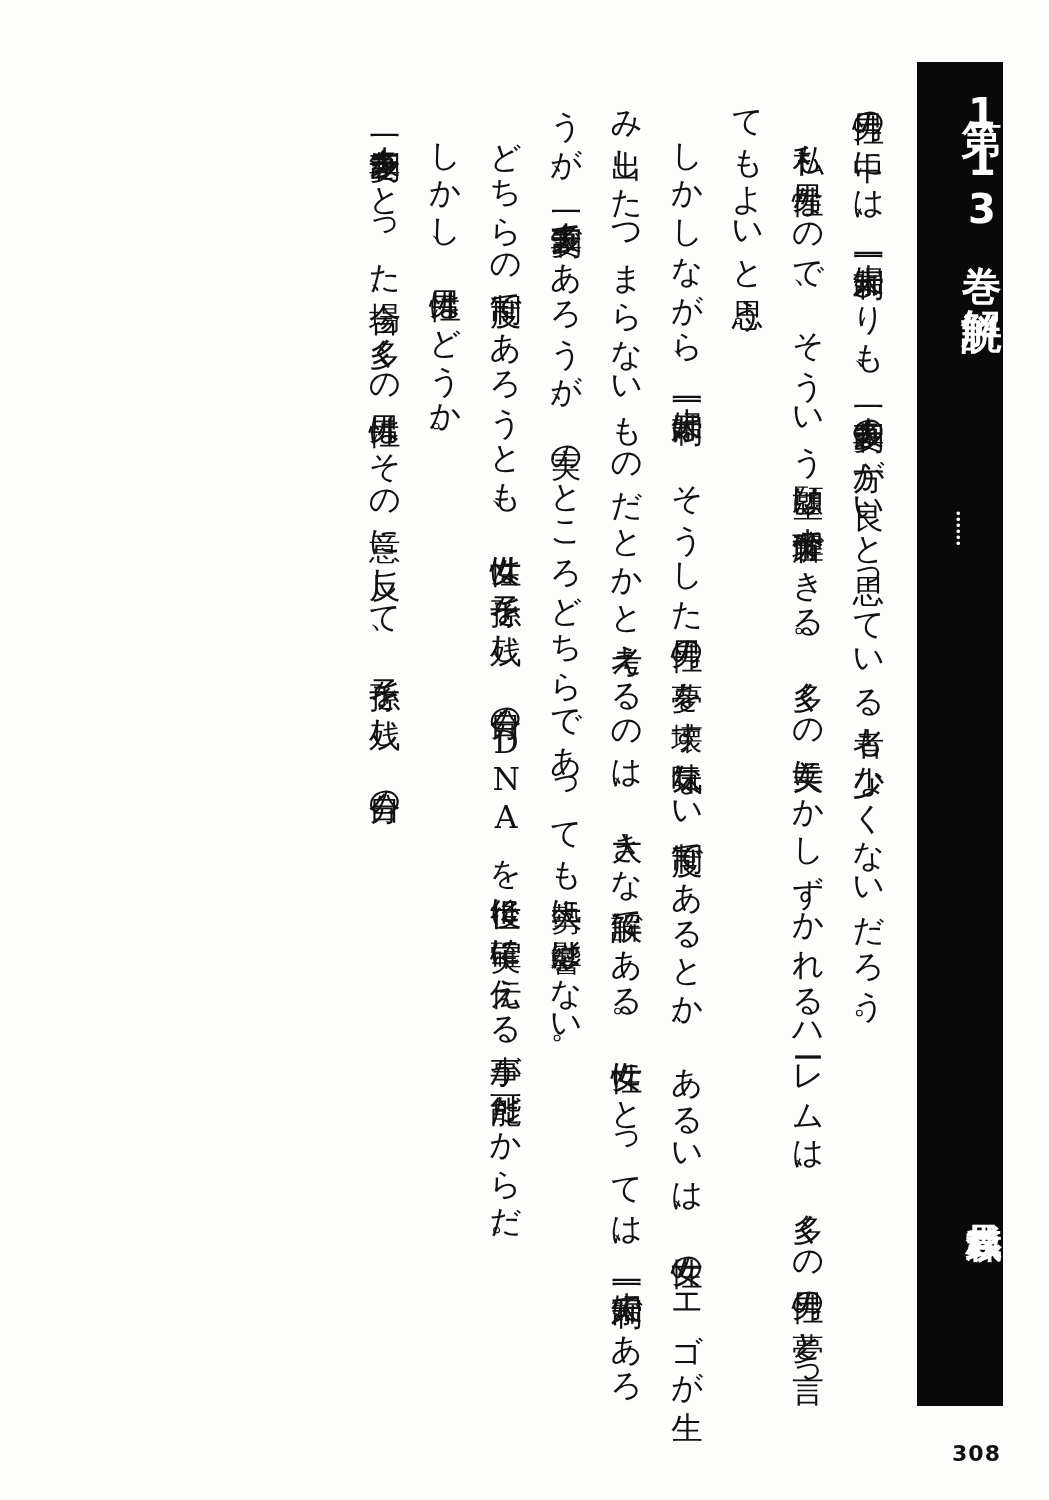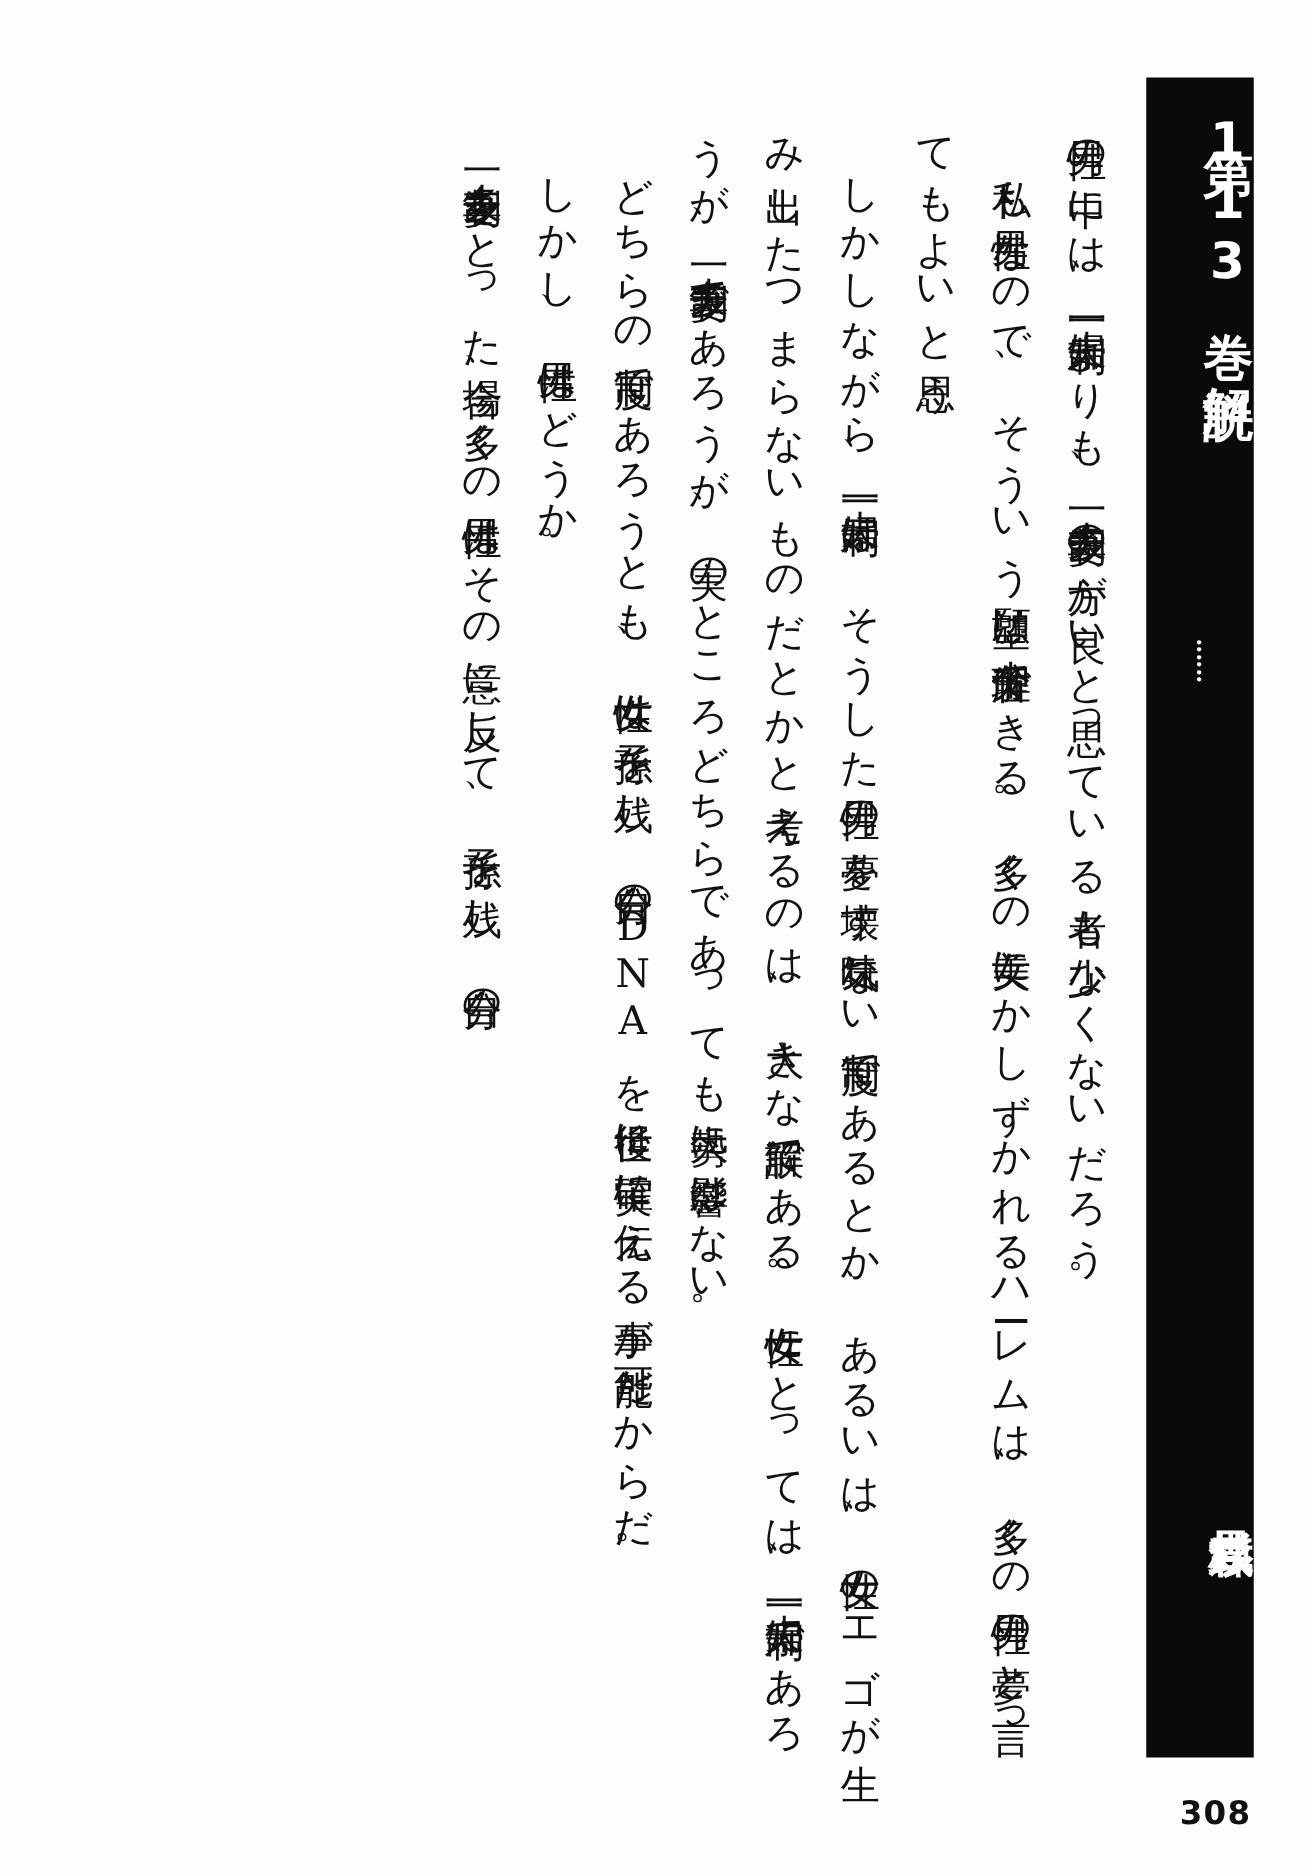--- a/index.html
+++ b/index.html
@@ -95,21 +95,21 @@
   }
   .body-text p.noindent {
     text-indent: 0;
   }
 
   
   .page-number {
     position: absolute;
     right: 48px;
     bottom: 34px;
-    font-size: 26px;
+    font-size: 22px;
     font-weight: bold;
     color: #111111;
     font-family: "DejaVu Sans", "Liberation Sans", sans-serif;
     letter-spacing: 1px;
   }
 </style>
 </head>
 <body>
 
 <div class="page">

